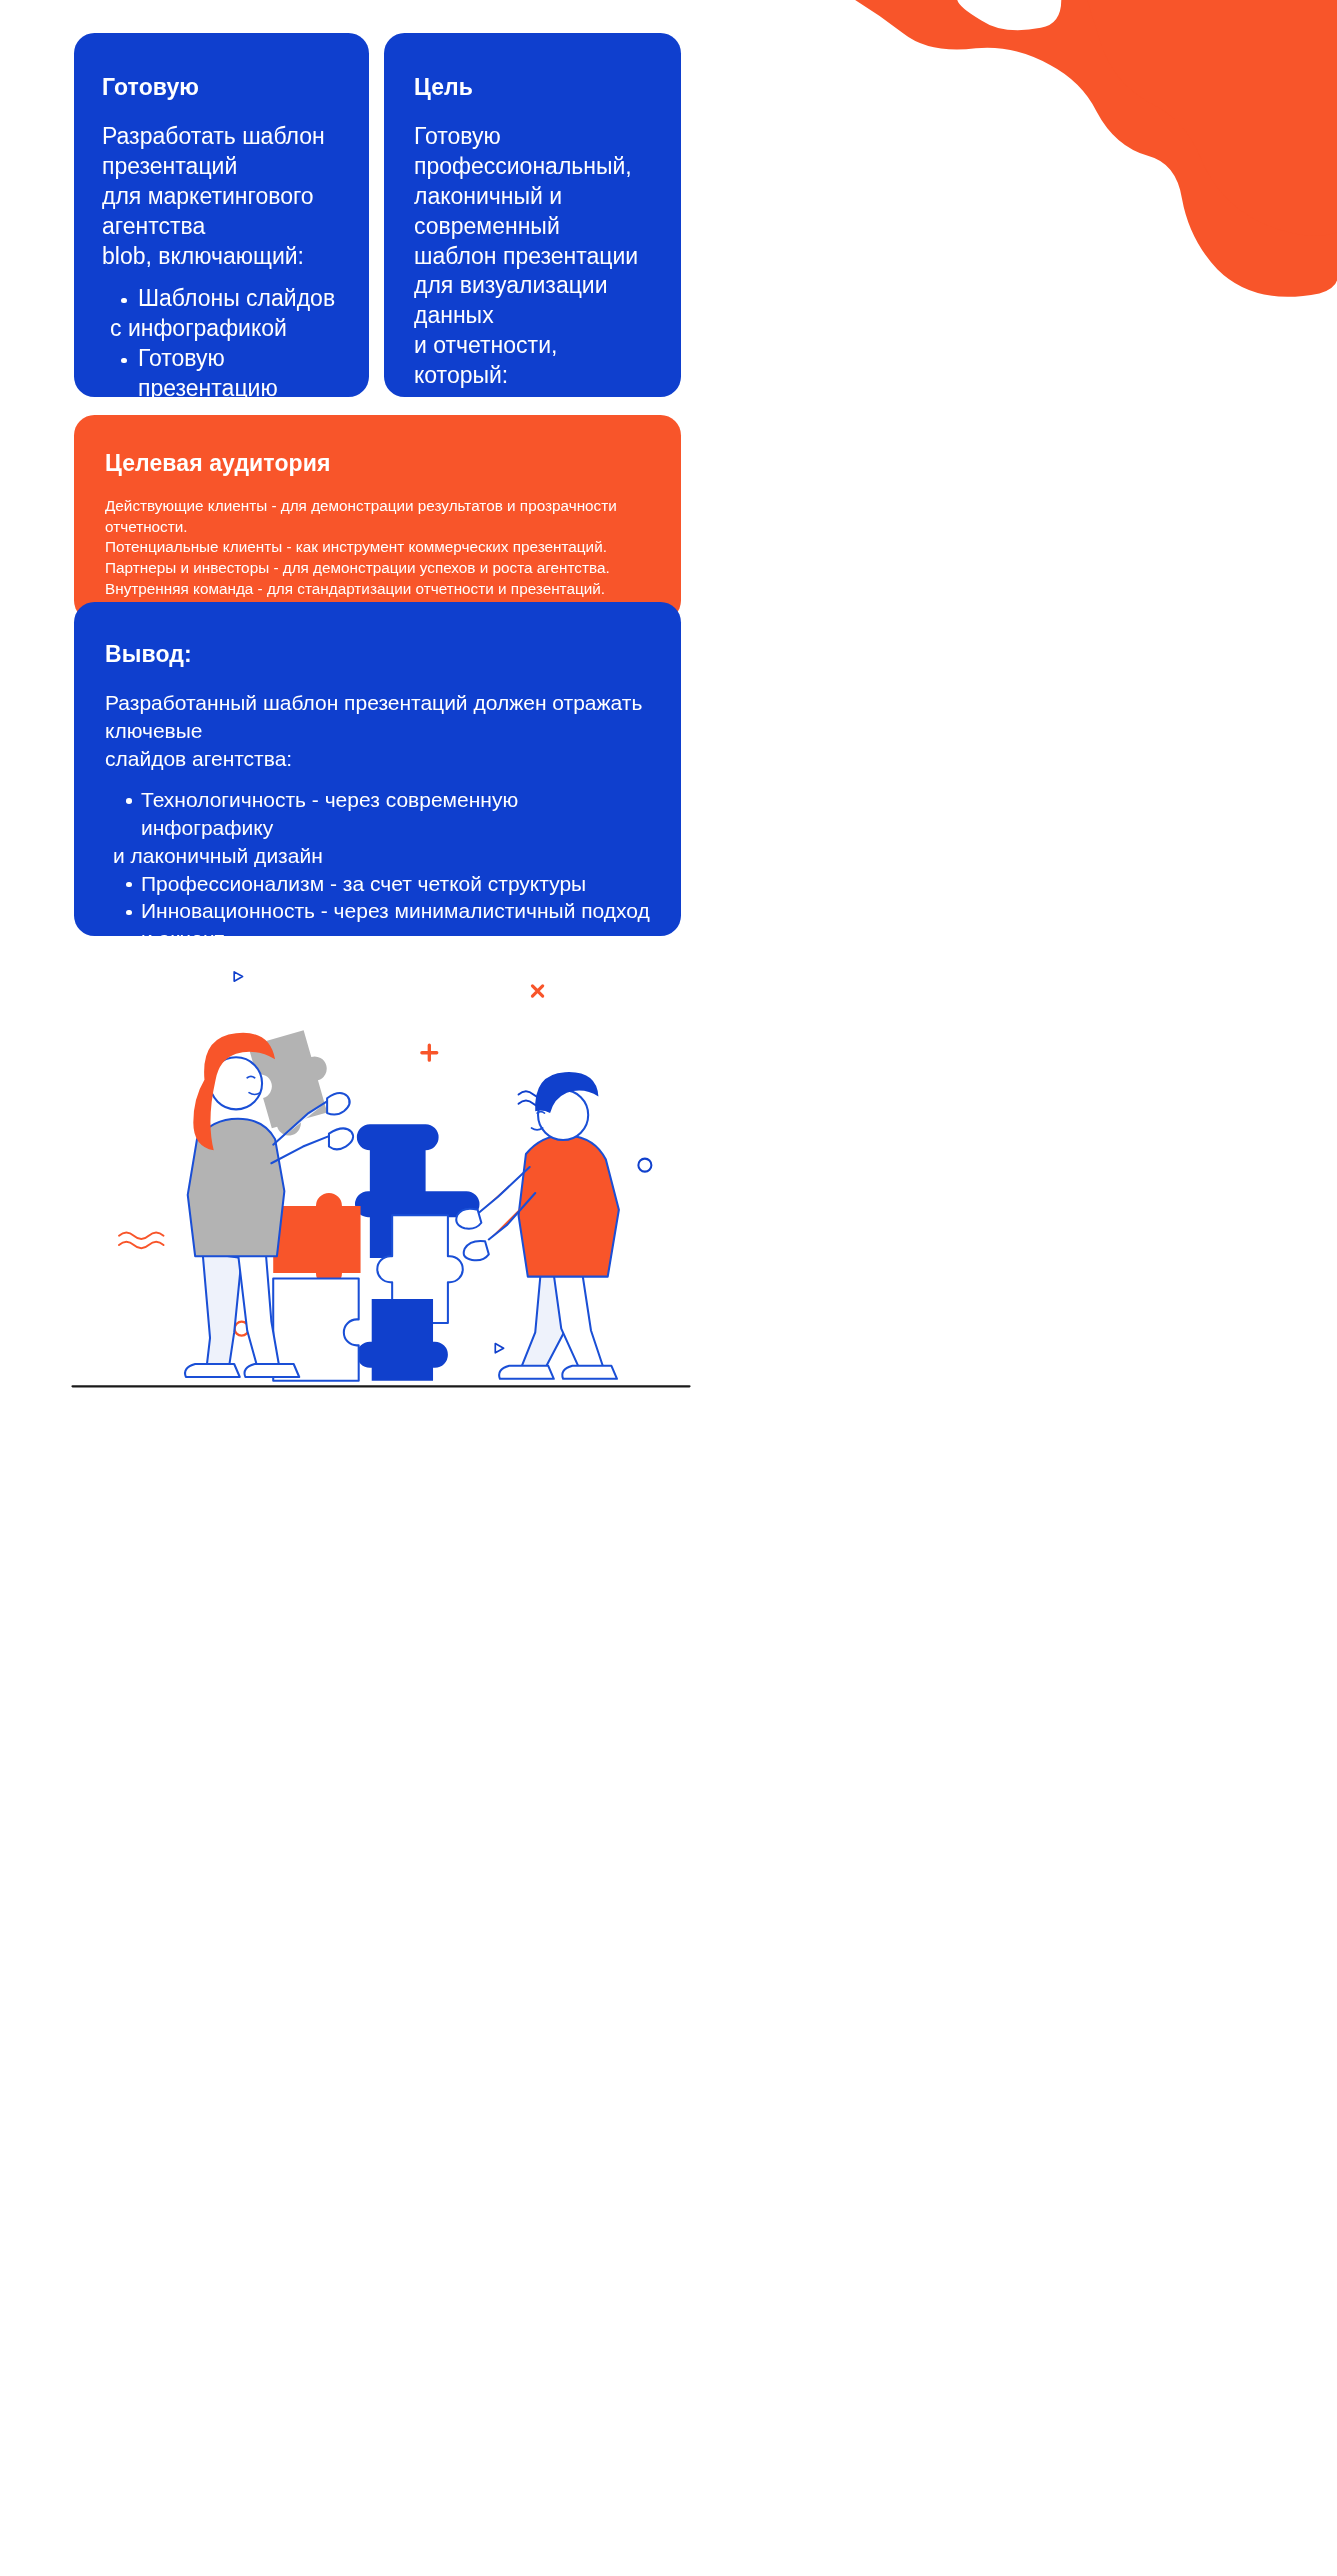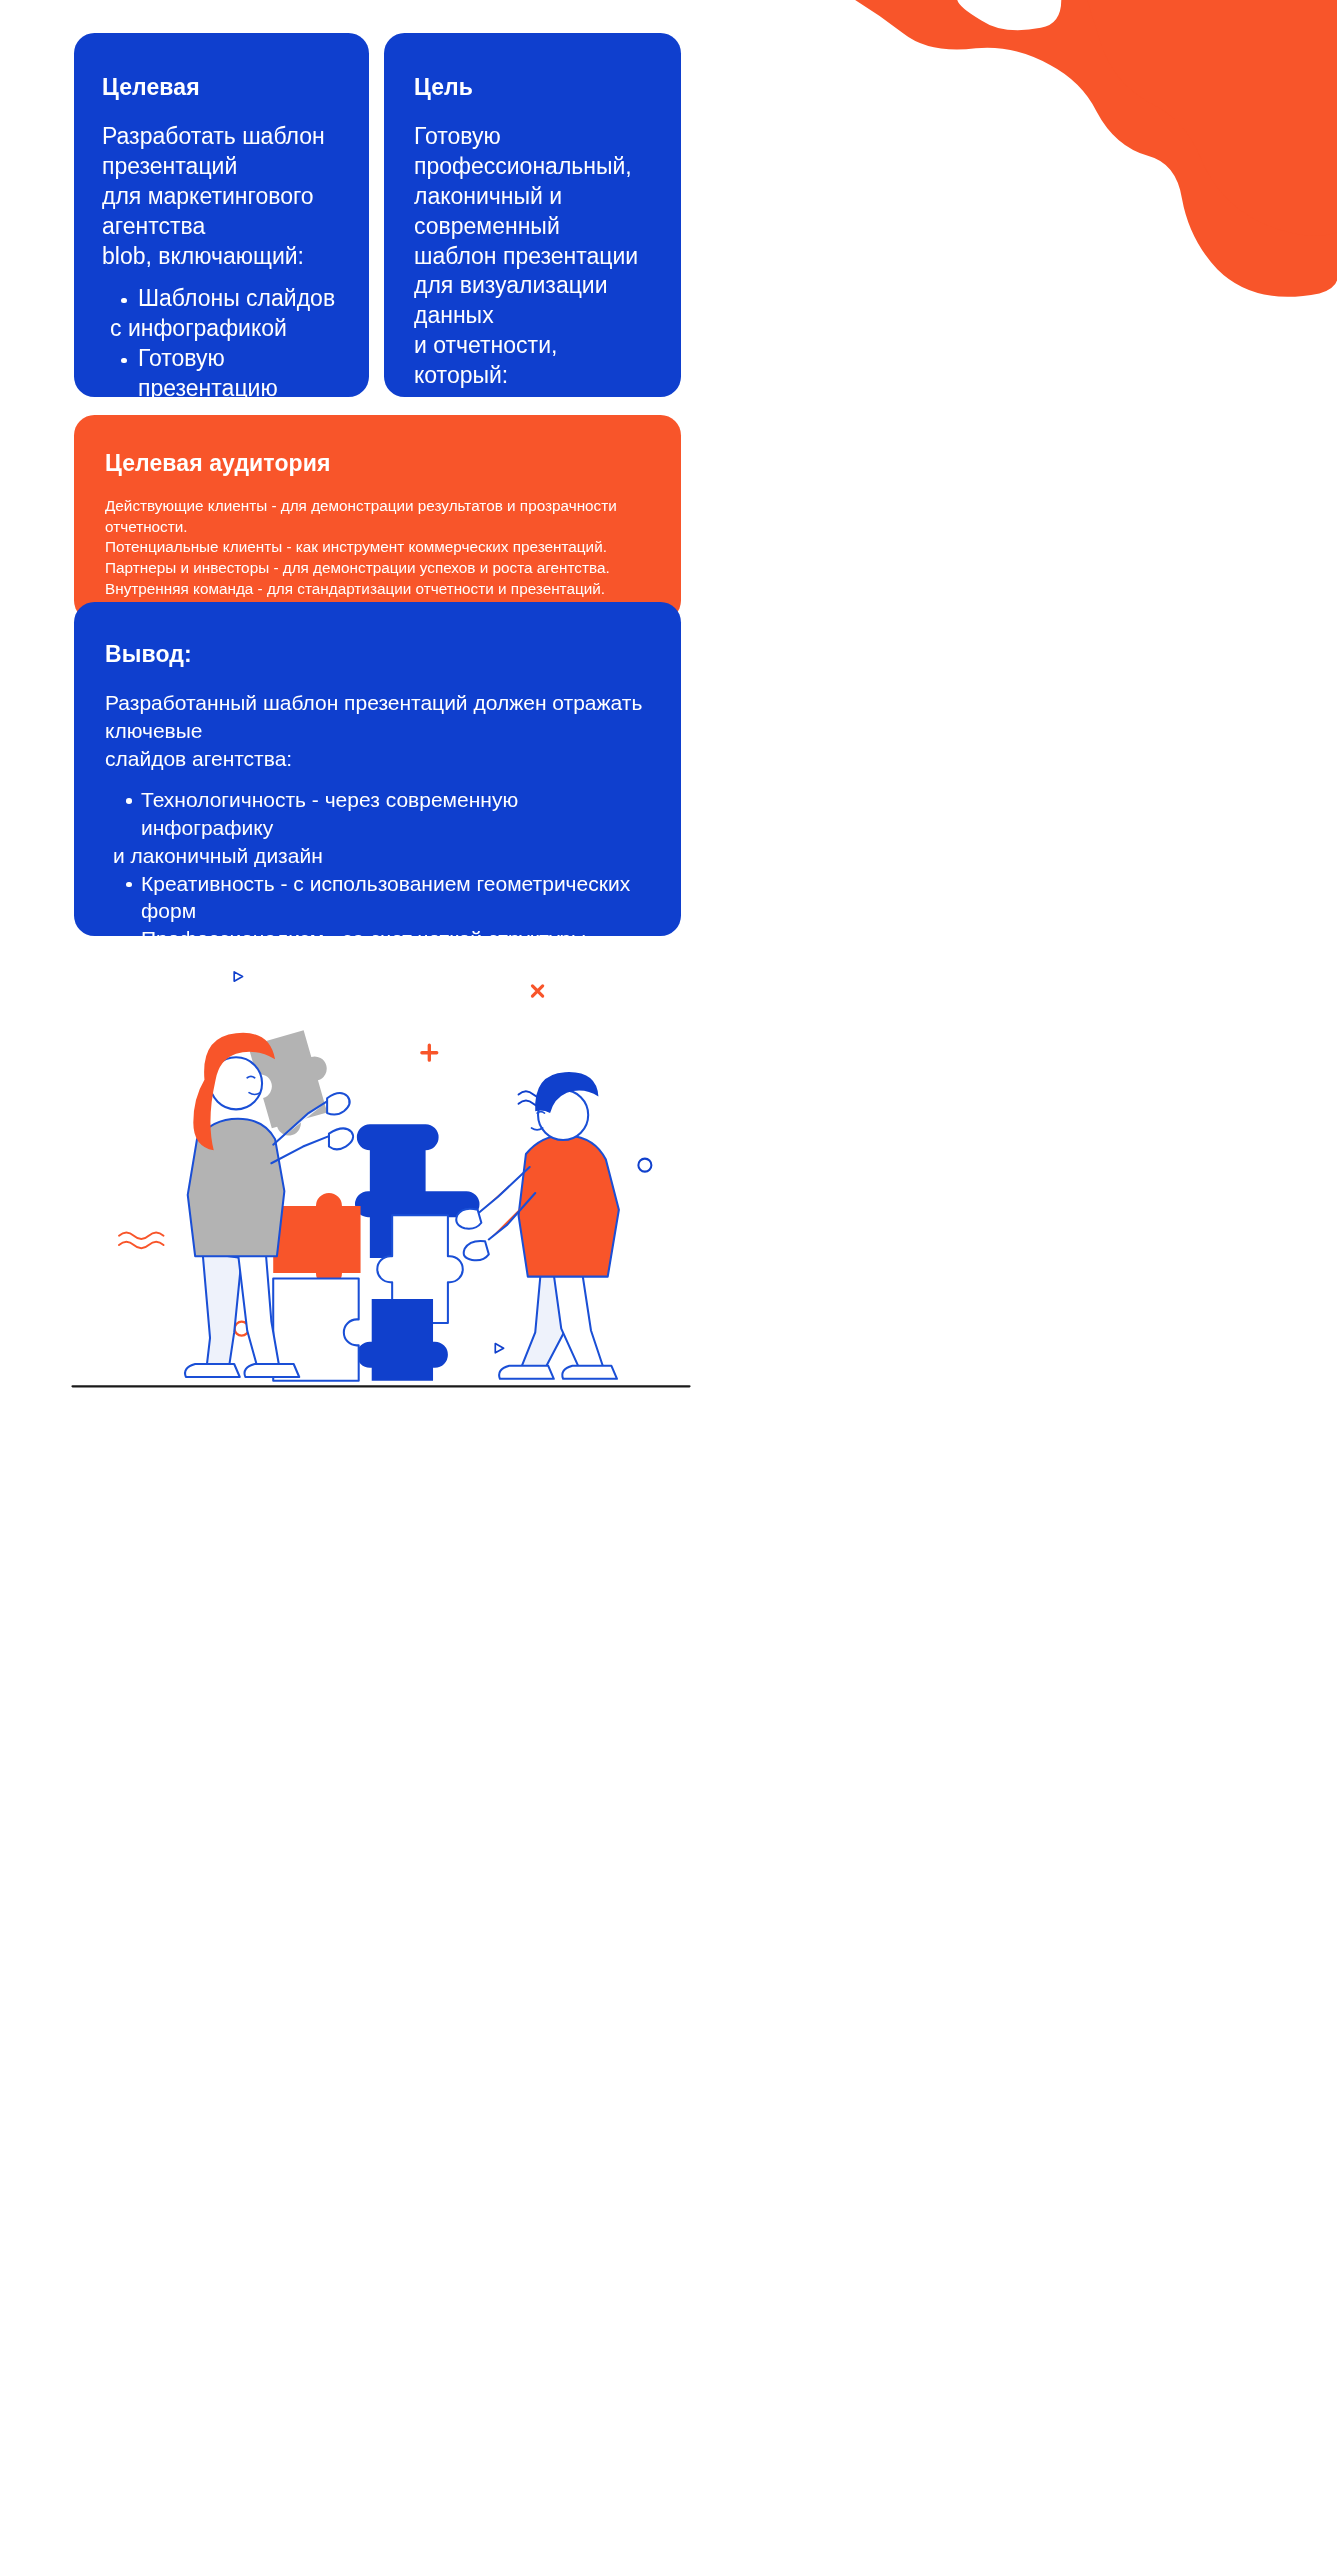--- a/index.html
+++ b/index.html
@@ -72,21 +72,21 @@
       <path d="M40 0 H560 V300 Q556 312 540 316 Q470 330 430 290 Q400 258 392 214
                Q386 176 356 168 Q320 158 300 120 Q284 88 250 70 Q210 48 170 52
                Q120 58 92 36 Q66 16 40 0 Z" fill="#f8552a"></path>
       <path d="M150 0 H262 Q262 26 240 30 Q200 38 176 22 Q152 8 150 0 Z" fill="#ffffff"></path>
       <path d="M290 0 H560 V250 Q520 262 470 236 Q430 214 412 170 Q396 130 360 112
                Q324 94 308 56 Q298 28 290 0 Z" fill="#f8552a"></path>
     </svg>
   </div>
 
   <section class="card blue" id="card-task">
-    <h2 class="card-title">Целевая</h2>
+    <h2 class="card-title">Готовую</h2>
     <div class="card-body">
       <p class="lead">
         <span>Разработать шаблон</span><br>
         <span>презентаций</span><br>
         <span>для маркетингового агентства</span><br>
         <span>blob, включающий:</span>
       </p>
       <ul class="bullets">
         <li>
           <span>Шаблоны слайдов</span>
@@ -150,23 +150,20 @@
     <h2 class="card-title">Вывод:</h2>
     <div class="card-body">
       <p class="lead">
         <span>Разработанный шаблон презентаций должен отражать ключевые</span><br>
         <span>слайдов агентства:</span>
       </p>
       <ul class="bullets">
         <li>
           <span>Технологичность - через современную инфографику</span>
           <span class="outdent">и лаконичный дизайн</span>
-        </li>
-        <li>
-          <span>Креативность - с использованием геометрических форм</span>
         </li>
         <li>
           <span>Профессионализм - за счет четкой структуры</span>
         </li>
         <li>
           <span>Инновационность - через минималистичный подход и акцент</span>
           <span class="indent">на контенте</span>
         </li>
       </ul>
       <p class="tail">

